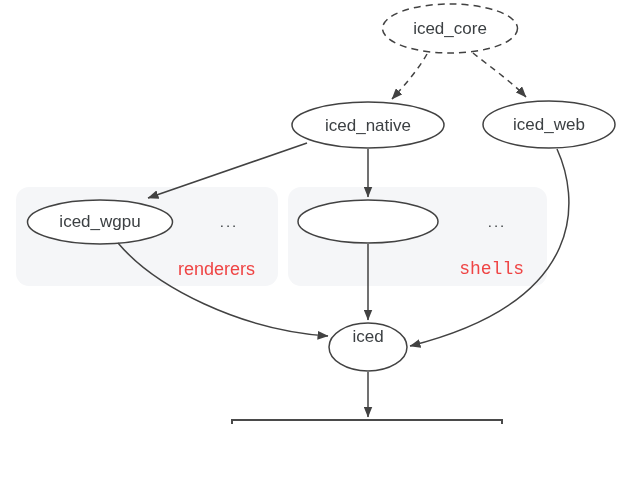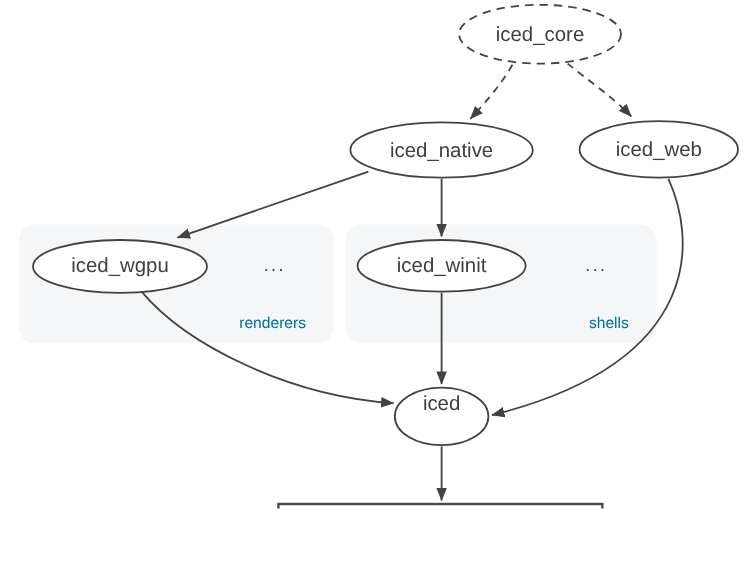--- a/index.html
+++ b/index.html
@@ -34,22 +34,22 @@
     z-index: 2;
     color: #3c4043;
     font-size: 17px;
     white-space: nowrap;
     transform: translate(-50%, -50%);
     pointer-events: none;
   }
   .group-label {
     position: absolute;
     z-index: 2;
-    color: #0369a1;
-    font-size: 13px;
+    color: #ef4444;
+    font-size: 18px;
     white-space: nowrap;
     transform: translate(-100%, -50%);
     pointer-events: none;
   }
   .ellipsis-label {
     position: absolute;
     z-index: 2;
     color: #3c4043;
     font-size: 15px;
     letter-spacing: 2px;
@@ -60,21 +60,21 @@
   .lbl-iced-core   { left: 450px; top: 29px;  }
   .lbl-iced-native { left: 368px; top: 126px; }
   .lbl-iced-web    { left: 549px; top: 125px; }
   .lbl-iced-wgpu   { left: 100px; top: 222px; }
   .lbl-iced-winit  { left: 368px; top: 222px; }
   .lbl-iced        { left: 368px; top: 337px; }
   .lbl-app         { left: 367px; top: 446px; }
   .lbl-renderers-ellipsis { left: 229px; top: 221px; }
   .lbl-shells-ellipsis    { left: 497px; top: 221px; }
   .lbl-renderers   { left: 255px; top: 269px; }
-  .lbl-shells      { left: 524px; top: 269px; }
+  .lbl-shells      { left: 524px; top: 269px; font-family: Liberation Mono, monospace; }
 </style>
 </head>
 <body>
 
 <div class="canvas">
 
   <div class="group group-renderers"></div>
   <div class="group group-shells"></div>
 
   <svg class="layer" width="621" height="483" viewBox="0 0 621 483">
@@ -99,21 +99,20 @@
     <path d="M 368 244 L 368 320" fill="none" stroke="#424242" stroke-width="1.5" marker-end="url(#arrow)"></path>
     <path d="M 118 243 C 155 287, 240 330, 328 336" fill="none" stroke="#424242" stroke-width="1.5" marker-end="url(#arrow)"></path>
     <path d="M 557 149 C 578 195, 592 300, 410 346" fill="none" stroke="#424242" stroke-width="1.5" marker-end="url(#arrow)"></path>
     <path d="M 368 372 L 368 417" fill="none" stroke="#424242" stroke-width="1.5" marker-end="url(#arrow)"></path>
   </svg>
 
   <div class="label lbl-iced-core">iced_core</div>
   <div class="label lbl-iced-native">iced_native</div>
   <div class="label lbl-iced-web">iced_web</div>
   <div class="label lbl-iced-wgpu">iced_wgpu</div>
-  <div class="label lbl-iced-winit">iced_winit</div>
   <div class="label lbl-iced">iced</div>
 
   <div class="ellipsis-label lbl-renderers-ellipsis">...</div>
   <div class="ellipsis-label lbl-shells-ellipsis">...</div>
   <div class="group-label lbl-renderers">renderers</div>
   <div class="group-label lbl-shells">shells</div>
 
 </div>
 
 </body></html>

